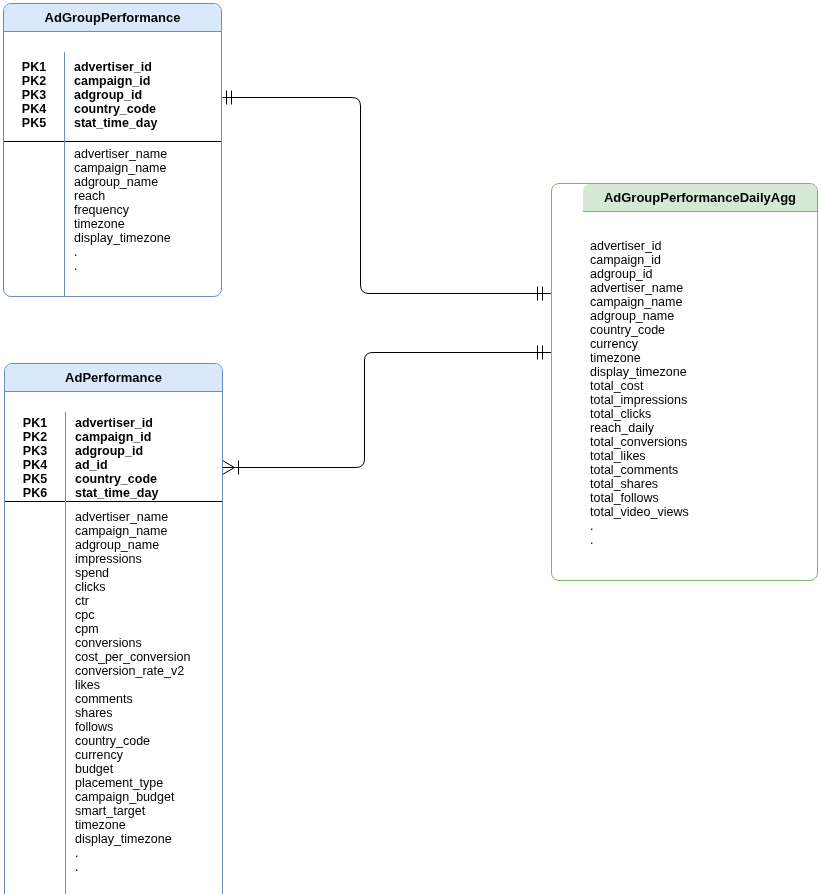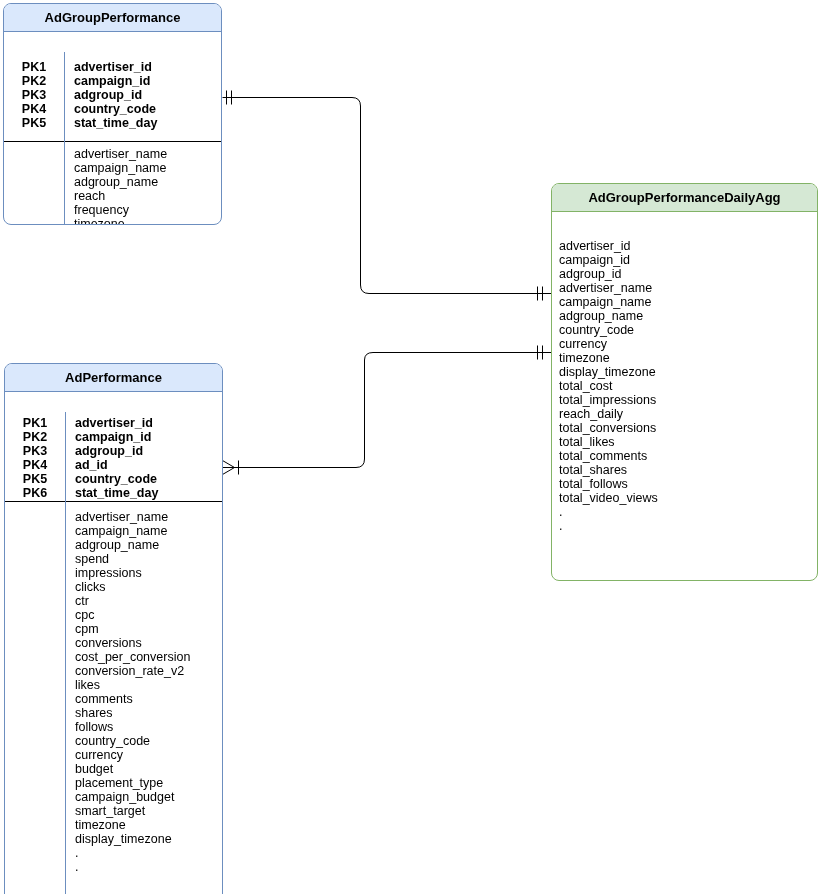--- a/index.html
+++ b/index.html
@@ -19,21 +19,21 @@
     position: absolute;
     box-sizing: border-box;
     border-radius: 8px;
     background: #ffffff;
     display: flex;
     flex-direction: column;
     font-size: 12.5px;
     color: #000000;
   }
   .entity.blue  { border: 1px solid #6c8ebf; }
-  .entity.green { border: 1px solid #82b366; }
+  .entity.green { border: 1px solid #82b366; padding-left: 31px; }
 
   .entity-header {
     height: 27px;
     line-height: 27px;
     text-align: center;
     font-weight: bold;
     font-size: 13px;
     border-radius: 7px 7px 0 0;
     flex: 0 0 auto;
   }
@@ -94,21 +94,21 @@
       <path d="M 226.5 90.5 V 104.5 M 231.5 90.5 V 104.5"></path>
       <path d="M 537.5 286.5 V 300.5 M 542.5 286.5 V 300.5"></path>
     </g>
     <g>
       <path d="M 222.5 467.5 H 356 Q 364.5 467.5 364.5 459 V 360 Q 364.5 352.5 373 352.5 H 551"></path>
       <path d="M 234.5 467.5 L 222.5 460.5 M 234.5 467.5 L 222.5 474.5 M 238.5 460.5 V 474.5"></path>
       <path d="M 537.5 345.5 V 359.5 M 542.5 345.5 V 359.5"></path>
     </g>
   </svg>
 
-  <div id="t1" class="entity blue" style="left:3px; top:3px; width:219px; height:222px;">
+  <div id="t1" class="entity blue" style="left:3px; top:3px; width:219px; height:294px;">
     <div class="entity-header">AdGroupPerformance</div>
     <div class="entity-body">
       <div class="vdivider"></div>
       <div class="pk-section">
           <div class="pk-row">
             <span class="pk-key">PK1</span>
             <span class="pk-field">advertiser_id</span>
           </div>
           <div class="pk-row">
             <span class="pk-key">PK2</span>
@@ -170,22 +170,22 @@
           <div class="pk-row">
             <span class="pk-key">PK6</span>
             <span class="pk-field">stat_time_day</span>
           </div>
         </div>
       <div class="hdivider"></div>
       <div class="fields-section">
           <div class="field-row">advertiser_name</div>
           <div class="field-row">campaign_name</div>
           <div class="field-row">adgroup_name</div>
+          <div class="field-row">impressions</div>
           <div class="field-row">spend</div>
-          <div class="field-row">impressions</div>
           <div class="field-row">clicks</div>
           <div class="field-row">ctr</div>
           <div class="field-row">cpc</div>
           <div class="field-row">cpm</div>
           <div class="field-row">conversions</div>
           <div class="field-row">cost_per_conversion</div>
           <div class="field-row">conversion_rate_v2</div>
           <div class="field-row">likes</div>
           <div class="field-row">comments</div>
           <div class="field-row">shares</div>
@@ -213,20 +213,21 @@
           <div class="field-row">adgroup_id</div>
           <div class="field-row">advertiser_name</div>
           <div class="field-row">campaign_name</div>
           <div class="field-row">adgroup_name</div>
           <div class="field-row">country_code</div>
           <div class="field-row">currency</div>
           <div class="field-row">timezone</div>
           <div class="field-row">display_timezone</div>
           <div class="field-row">total_cost</div>
           <div class="field-row">total_impressions</div>
+          <div class="field-row">total_clicks</div>
           <div class="field-row">reach_daily</div>
           <div class="field-row">total_conversions</div>
           <div class="field-row">total_likes</div>
           <div class="field-row">total_comments</div>
           <div class="field-row">total_shares</div>
           <div class="field-row">total_follows</div>
           <div class="field-row">total_video_views</div>
           <div class="field-row">.</div>
           <div class="field-row">.</div>
         </div>

